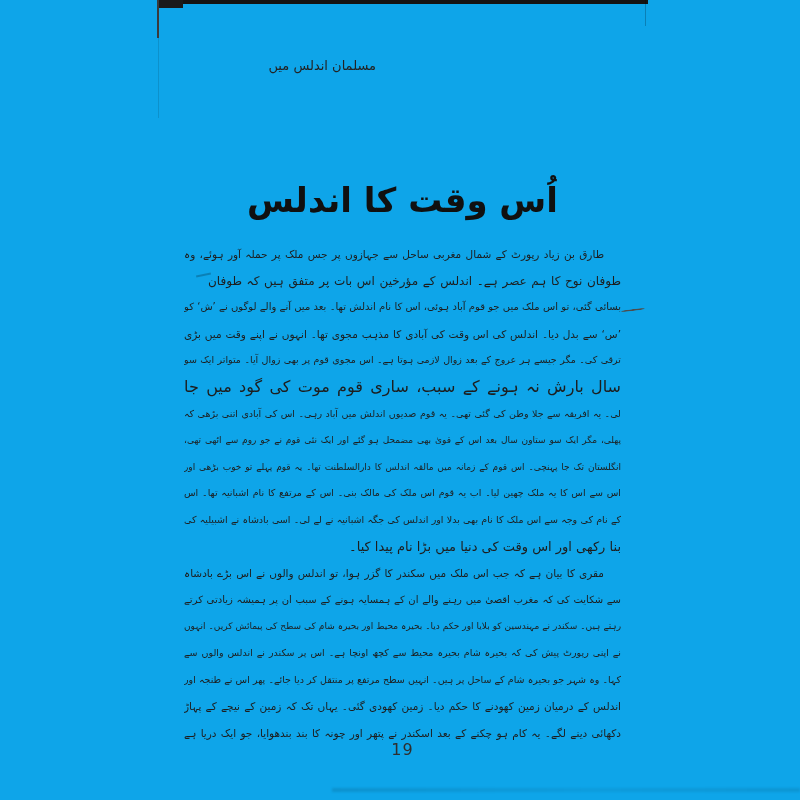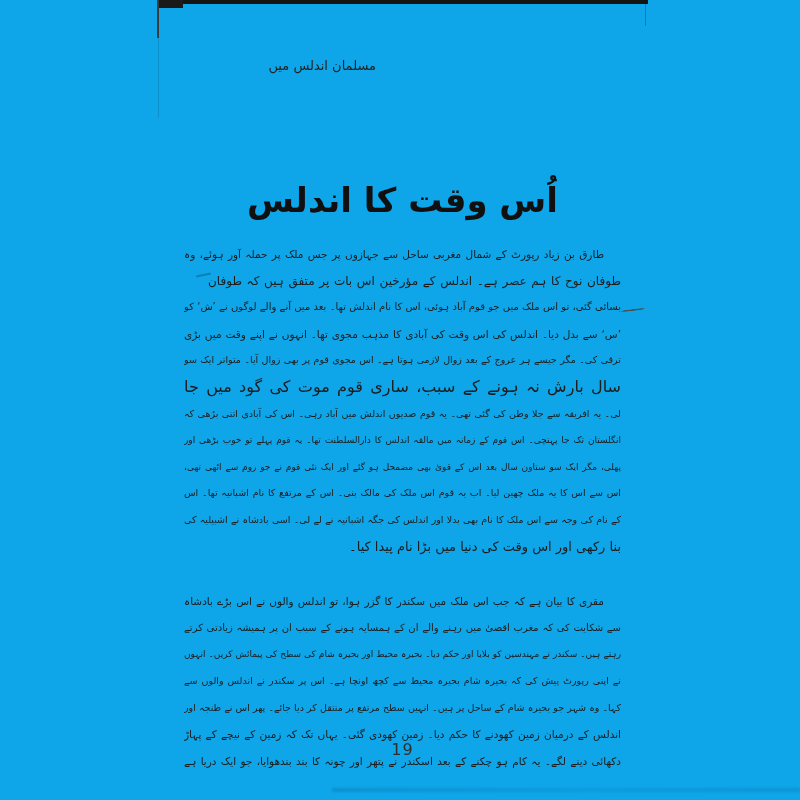--- a/index.html
+++ b/index.html
@@ -111,26 +111,26 @@
   <h1 class="chapter-title" dir="rtl" lang="ur">اُس وقت کا اندلس</h1>
 
   <div class="body-text" dir="rtl" lang="ur">
     <div class="line fit indent" style="font-size: 10.5px;">طارق بن زیاد رپورٹ کے شمال مغربی ساحل سے جہازوں پر جس ملک پر حملہ آور ہوئے، وہ</div>
     <div class="line fit" style="font-size: 12px; margin-left: 24px;">طوفان نوح کا ہم عصر ہے۔ اندلس کے مؤرخین اس بات پر متفق ہیں کہ طوفان نوح کے بعد، جب نئی دنیا</div>
     <div class="line fit" style="font-size: 10px;">بسائی گئی، تو اس ملک میں جو قوم آباد ہوئی، اس کا نام اندلش تھا۔ بعد میں آنے والے لوگوں نے ’ش‘ کو</div>
     <div class="line fit" style="font-size: 10.5px;">’س‘ سے بدل دیا۔ اندلس کی اس وقت کی آبادی کا مذہب مجوی تھا۔ انہوں نے اپنے وقت میں بڑی</div>
     <div class="line fit" style="font-size: 9.5px;">ترقی کی۔ مگر جیسے ہر عروج کے بعد زوال لازمی ہوتا ہے۔ اس مجوی قوم پر بھی زوال آیا۔ متواتر ایک سو</div>
     <div class="line fit" style="font-size: 16px;">سال بارش نہ ہونے کے سبب، ساری قوم موت کی گود میں جا سوئی اور اس کی جگہ ایک نئی قوم نے لے</div>
     <div class="line fit" style="font-size: 9.5px;">لی۔ یہ افریقہ سے جلا وطن کی گئی تھی۔ یہ قوم صدیوں اندلش میں آباد رہی۔ اس کی آبادی اتنی بڑھی کہ</div>
+    <div class="line fit" style="font-size: 9px;">پھلی، مگر ایک سو ستاون سال بعد اس کے قویٰ بھی مضمحل ہو گئے اور ایک نئی قوم نے جو روم سے اٹھی تھی،</div>
     <div class="line fit" style="font-size: 9px;">انگلستان تک جا پہنچی۔ اس قوم کے زمانہ میں مالقہ اندلس کا دارالسلطنت تھا۔ یہ قوم پہلے تو خوب بڑھی اور</div>
-    <div class="line fit" style="font-size: 9px;">پھلی، مگر ایک سو ستاون سال بعد اس کے قویٰ بھی مضمحل ہو گئے اور ایک نئی قوم نے جو روم سے اٹھی تھی،</div>
     <div class="line fit" style="font-size: 9.5px;">اس سے اس کا یہ ملک چھین لیا۔ اب یہ قوم اس ملک کی مالک بنی۔ اس کے مرتفع کا نام اشبانیہ تھا۔ اس</div>
     <div class="line fit" style="font-size: 9.5px;">کے نام کی وجہ سے اس ملک کا نام بھی بدلا اور اندلس کی جگہ اشبانیہ نے لے لی۔ اسی بادشاہ نے اشبیلیہ کی</div>
     <div class="line fit para-end">بنا رکھی اور اس وقت کی دنیا میں بڑا نام پیدا کیا۔</div>
-    <div class="line fit indent" style="font-size: 10.5px; margin-top: 28px;">مقری کا بیان ہے کہ جب اس ملک میں سکندر کا گزر ہوا، تو اندلس والوں نے اس بڑے بادشاہ</div>
+    <div class="line fit indent" style="font-size: 10.5px;">مقری کا بیان ہے کہ جب اس ملک میں سکندر کا گزر ہوا، تو اندلس والوں نے اس بڑے بادشاہ</div>
     <div class="line fit" style="font-size: 10px;">سے شکایت کی کہ مغرب اقصیٰ میں رہنے والے ان کے ہمسایہ ہونے کے سبب ان پر ہمیشہ زیادتی کرتے</div>
     <div class="line fit" style="font-size: 9px;">رہتے ہیں۔ سکندر نے مہندسین کو بلایا اور حکم دیا۔ بحیرہ محیط اور بحیرہ شام کی سطح کی پیمائش کریں۔ انہوں</div>
     <div class="line fit" style="font-size: 9.5px;">نے اپنی رپورٹ پیش کی کہ بحیرہ شام بحیرہ محیط سے کچھ اونچا ہے۔ اس پر سکندر نے اندلس والوں سے</div>
     <div class="line fit" style="font-size: 9.5px;">کہا۔ وہ شہر جو بحیرہ شام کے ساحل پر ہیں۔ انہیں سطح مرتفع پر منتقل کر دیا جائے۔ پھر اس نے طنجہ اور</div>
     <div class="line fit" style="font-size: 10.5px;">اندلس کے درمیان زمین کھودنے کا حکم دیا۔ زمین کھودی گئی۔ یہاں تک کہ زمین کے نیچے کے پہاڑ</div>
     <div class="line fit" style="font-size: 10.5px;">دکھائی دینے لگے۔ یہ کام ہو چکنے کے بعد اسکندر نے پتھر اور چونہ کا بند بندھوایا، جو ایک دریا ہے</div>
   </div>
 
   <div class="page-number">19</div>
 

